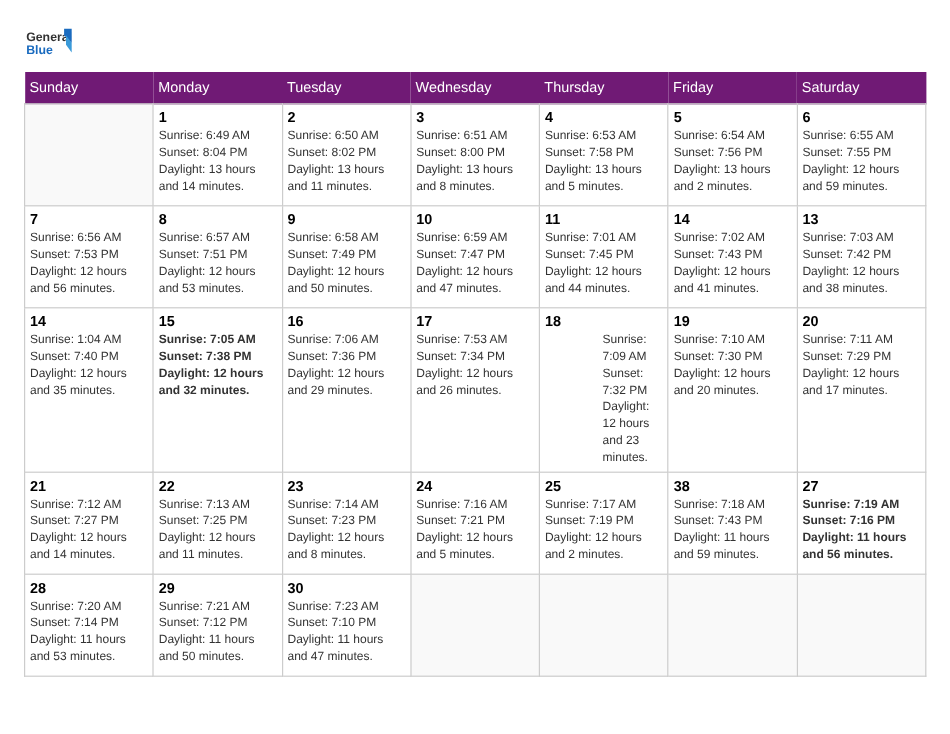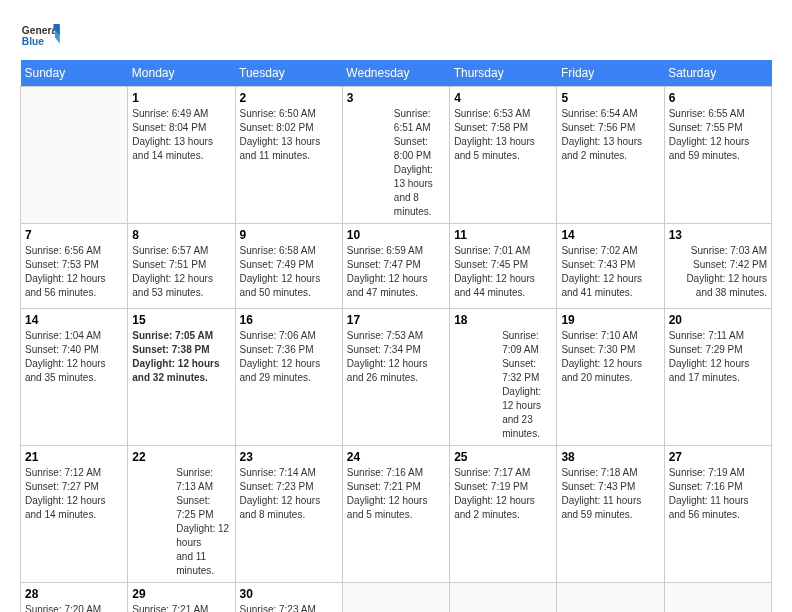--- a/index.html
+++ b/index.html
@@ -39,21 +39,21 @@
     .location {
       font-size: 14px;
       color: #555;
     }
     .calendar {
       width: 100%;
       border-collapse: collapse;
       font-size: 11px;
     }
     .calendar th {
-      background-color: #3b82f6;
+      background-color: #701a75;
       color: white;
       padding: 6px 4px;
       text-align: left;
       font-size: 12px;
       font-weight: normal;
     }
     .calendar td {
       border: 1px solid #ccc;
       vertical-align: top;
       padding: 4px;
@@ -118,21 +118,21 @@
         </td>
         <td>
           <span class="day-number">2</span>
           <div class="day-info" style="white-space: pre-line;">Sunrise: 6:50 AM
 Sunset: 8:02 PM
 Daylight: 13 hours
 and 11 minutes.</div>
         </td>
         <td>
           <span class="day-number">3</span>
-          <div class="day-info" style="white-space: pre-line; margin-left: 47px;">Sunrise: 6:51 AM
+          <div class="day-info" style="white-space: pre-line;">Sunrise: 6:51 AM
 Sunset: 8:00 PM
 Daylight: 13 hours
 and 8 minutes.</div>
         </td>
         <td>
           <span class="day-number">4</span>
           <div class="day-info" style="white-space: pre-line;">Sunrise: 6:53 AM
 Sunset: 7:58 PM
 Daylight: 13 hours
 and 5 minutes.</div>
@@ -190,21 +190,21 @@
         </td>
         <td>
           <span class="day-number">14</span>
           <div class="day-info" style="white-space: pre-line;">Sunrise: 7:02 AM
 Sunset: 7:43 PM
 Daylight: 12 hours
 and 41 minutes.</div>
         </td>
         <td>
           <span class="day-number">13</span>
-          <div class="day-info" style="white-space: pre-line; text-align: right;">Sunrise: 7:03 AM
+          <div class="day-info" style="white-space: pre-line;">Sunrise: 7:03 AM
 Sunset: 7:42 PM
 Daylight: 12 hours
 and 38 minutes.</div>
         </td>
       </tr>
       <tr>
         <td>
           <span class="day-number">14</span>
           <div class="day-info" style="white-space: pre-line;">Sunrise: 1:04 AM
 Sunset: 7:40 PM
@@ -257,21 +257,21 @@
       <tr>
         <td>
           <span class="day-number">21</span>
           <div class="day-info" style="white-space: pre-line;">Sunrise: 7:12 AM
 Sunset: 7:27 PM
 Daylight: 12 hours
 and 14 minutes.</div>
         </td>
         <td>
           <span class="day-number">22</span>
-          <div class="day-info" style="white-space: pre-line; margin-left: 44px;">Sunrise: 7:13 AM
+          <div class="day-info" style="white-space: pre-line;">Sunrise: 7:13 AM
 Sunset: 7:25 PM
 Daylight: 12 hours
 and 11 minutes.</div>
         </td>
         <td>
           <span class="day-number">23</span>
           <div class="day-info" style="white-space: pre-line;">Sunrise: 7:14 AM
 Sunset: 7:23 PM
 Daylight: 12 hours
 and 8 minutes.</div>
@@ -292,21 +292,21 @@
         </td>
         <td>
           <span class="day-number">38</span>
           <div class="day-info" style="white-space: pre-line;">Sunrise: 7:18 AM
 Sunset: 7:43 PM
 Daylight: 11 hours
 and 59 minutes.</div>
         </td>
         <td>
           <span class="day-number">27</span>
-          <div class="day-info" style="white-space: pre-line;">Sunrise: 7:19 AM
+          <div class="day-info" style="white-space: pre-line; font-weight: bold;">Sunrise: 7:19 AM
 Sunset: 7:16 PM
 Daylight: 11 hours
 and 56 minutes.</div>
         </td>
       </tr>
       <tr>
         <td>
           <span class="day-number">28</span>
           <div class="day-info" style="white-space: pre-line;">Sunrise: 7:20 AM
 Sunset: 7:14 PM

